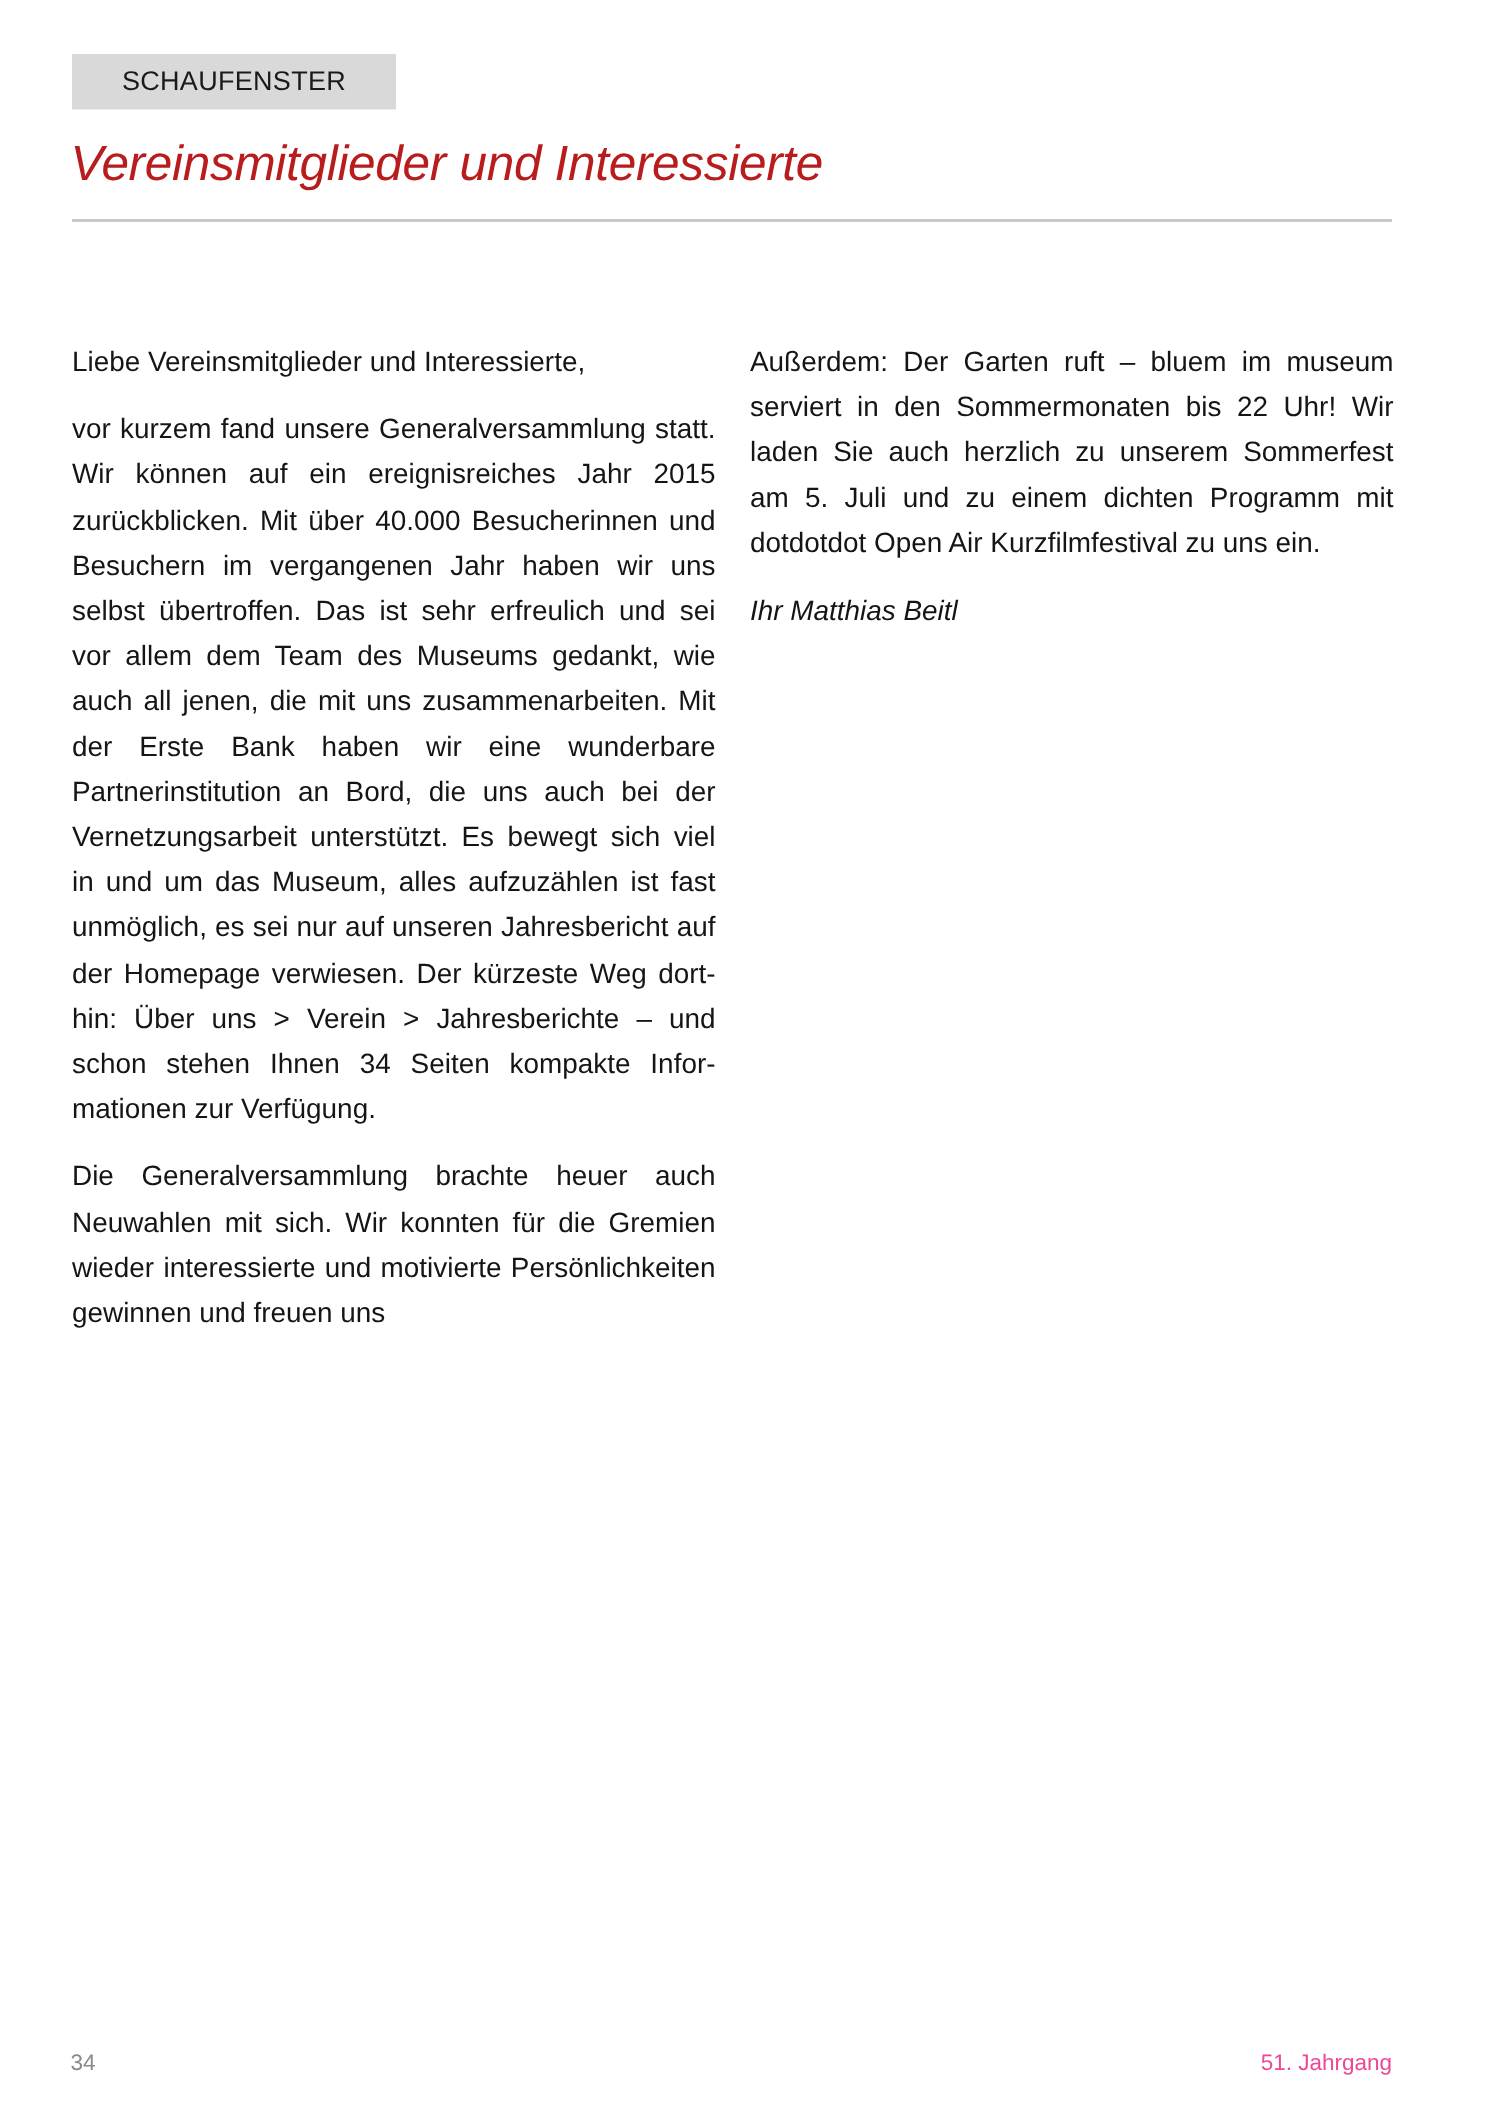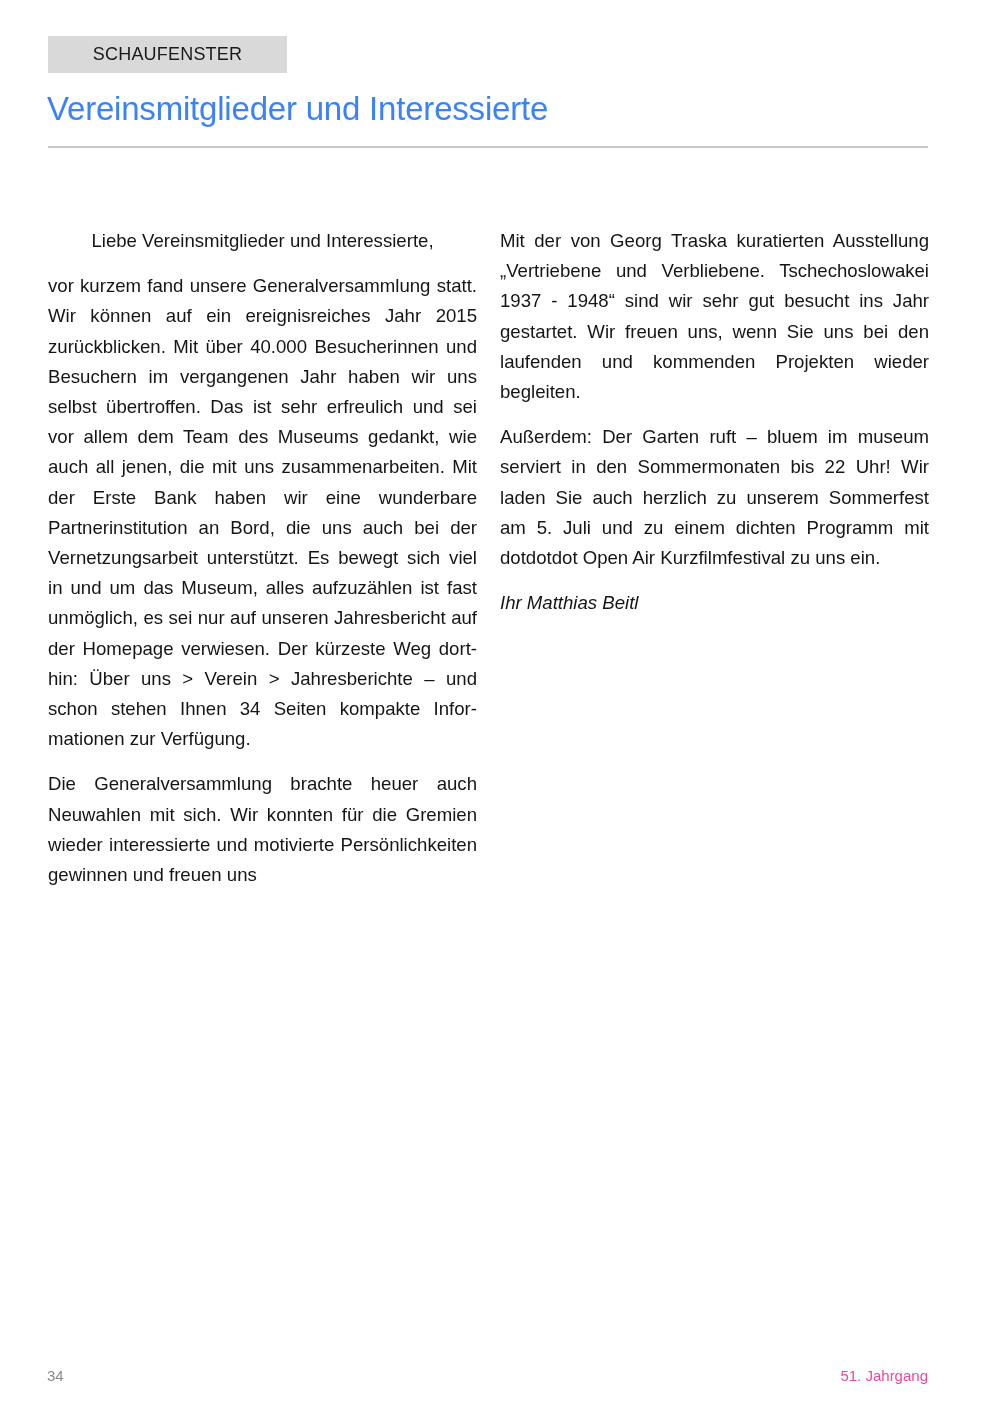--- a/index.html
+++ b/index.html
@@ -12,40 +12,41 @@
       height: 1414px;
       position: relative;
       overflow: hidden;
       font-family: "Liberation Sans", "DejaVu Sans", sans-serif;
       color: #111111;
     }
     .section-tag {
       position: absolute;
       left: 48px;
       top: 36px;
-      width: 239px;
+      width: 216px;
       height: 37px;
       background: #d9d9d9;
       display: flex;
       align-items: center;
       justify-content: center;
       font-size: 18px;
       letter-spacing: 0.2px;
       color: #1a1a1a;
     }
     .page-title {
       position: absolute;
       left: 47px;
       top: 86px;
       margin: 0;
       font-weight: normal;
       font-size: 33px;
       line-height: 46px;
-      color: #3b82f6;
+      color: #b91c1c;
       letter-spacing: -0.2px;
+      font-style: italic;
     }
     .title-rule {
       position: absolute;
       left: 48px;
       top: 146px;
       width: 880px;
       height: 2px;
       background: #c8c8c8;
     }
     .column {
@@ -57,21 +58,21 @@
       color: #151515;
     }
     .column.left { left: 48px; }
     .column.right { left: 500px; }
     .column p {
       margin: 0 0 15px 0;
       text-align: justify;
       hyphens: manual;
     }
     .column p.salutation {
-      text-align: center;
+      text-align: left;
     }
     .column p.signature {
       font-weight: normal;
       font-style: italic;
       text-align: left;
     }
     .footer-page {
       position: absolute;
       left: 47px;
       top: 1367px;
@@ -97,19 +98,18 @@
 
 <div class="title-rule"></div>
 
 <div class="column left">
   <p class="salutation">Liebe Vereinsmitglieder und Interessierte,</p>
   <p>vor kurzem fand unsere Generalversammlung statt. Wir können auf ein ereignisreiches Jahr 2015 zurückblicken. Mit über 40.000 Besuche­rinnen und Besuchern im vergangenen Jahr haben wir uns selbst übertroffen. Das ist sehr erfreulich und sei vor allem dem Team des Museums gedankt, wie auch all jenen, die mit uns zusammenarbeiten. Mit der Erste Bank haben wir eine wunderbare Partnerinstitution an Bord, die uns auch bei der Vernetzungsar­beit unterstützt. Es bewegt sich viel in und um das Museum, alles aufzuzählen ist fast unmög­lich, es sei nur auf unseren Jahresbericht auf der Homepage verwiesen. Der kürzeste Weg dort­hin: Über uns &gt; Verein &gt; Jahresberichte – und schon stehen Ihnen 34 Seiten kompakte Infor­mationen zur Verfügung.</p>
   <p>Die Generalversammlung brachte heuer auch Neuwahlen mit sich. Wir konnten für die Gremien wieder interessierte und motivier­te Persönlichkeiten gewinnen und freuen uns</p>
 </div>
 
 <div class="column right">
-  <p>Mit der von Georg Traska kuratierten Ausstel­lung „Vertriebene und Verbliebene. Tschecho­slowakei 1937 - 1948“ sind wir sehr gut besucht ins Jahr gestartet. Wir freuen uns, wenn Sie uns bei den laufenden und kommenden Projekten wieder begleiten.</p>
   <p>Außerdem: Der Garten ruft – bluem im museum serviert in den Sommermonaten bis 22 Uhr! Wir laden Sie auch herzlich  zu unserem  Sommer­fest am 5. Juli und zu einem dichten Programm mit dotdotdot Open Air Kurzfilmfestival zu uns ein.</p>
   <p class="signature">Ihr Matthias Beitl</p>
 </div>
 
 <div class="footer-page">34</div>
 <div class="footer-issue">51. Jahrgang</div>
 
 </body></html>

